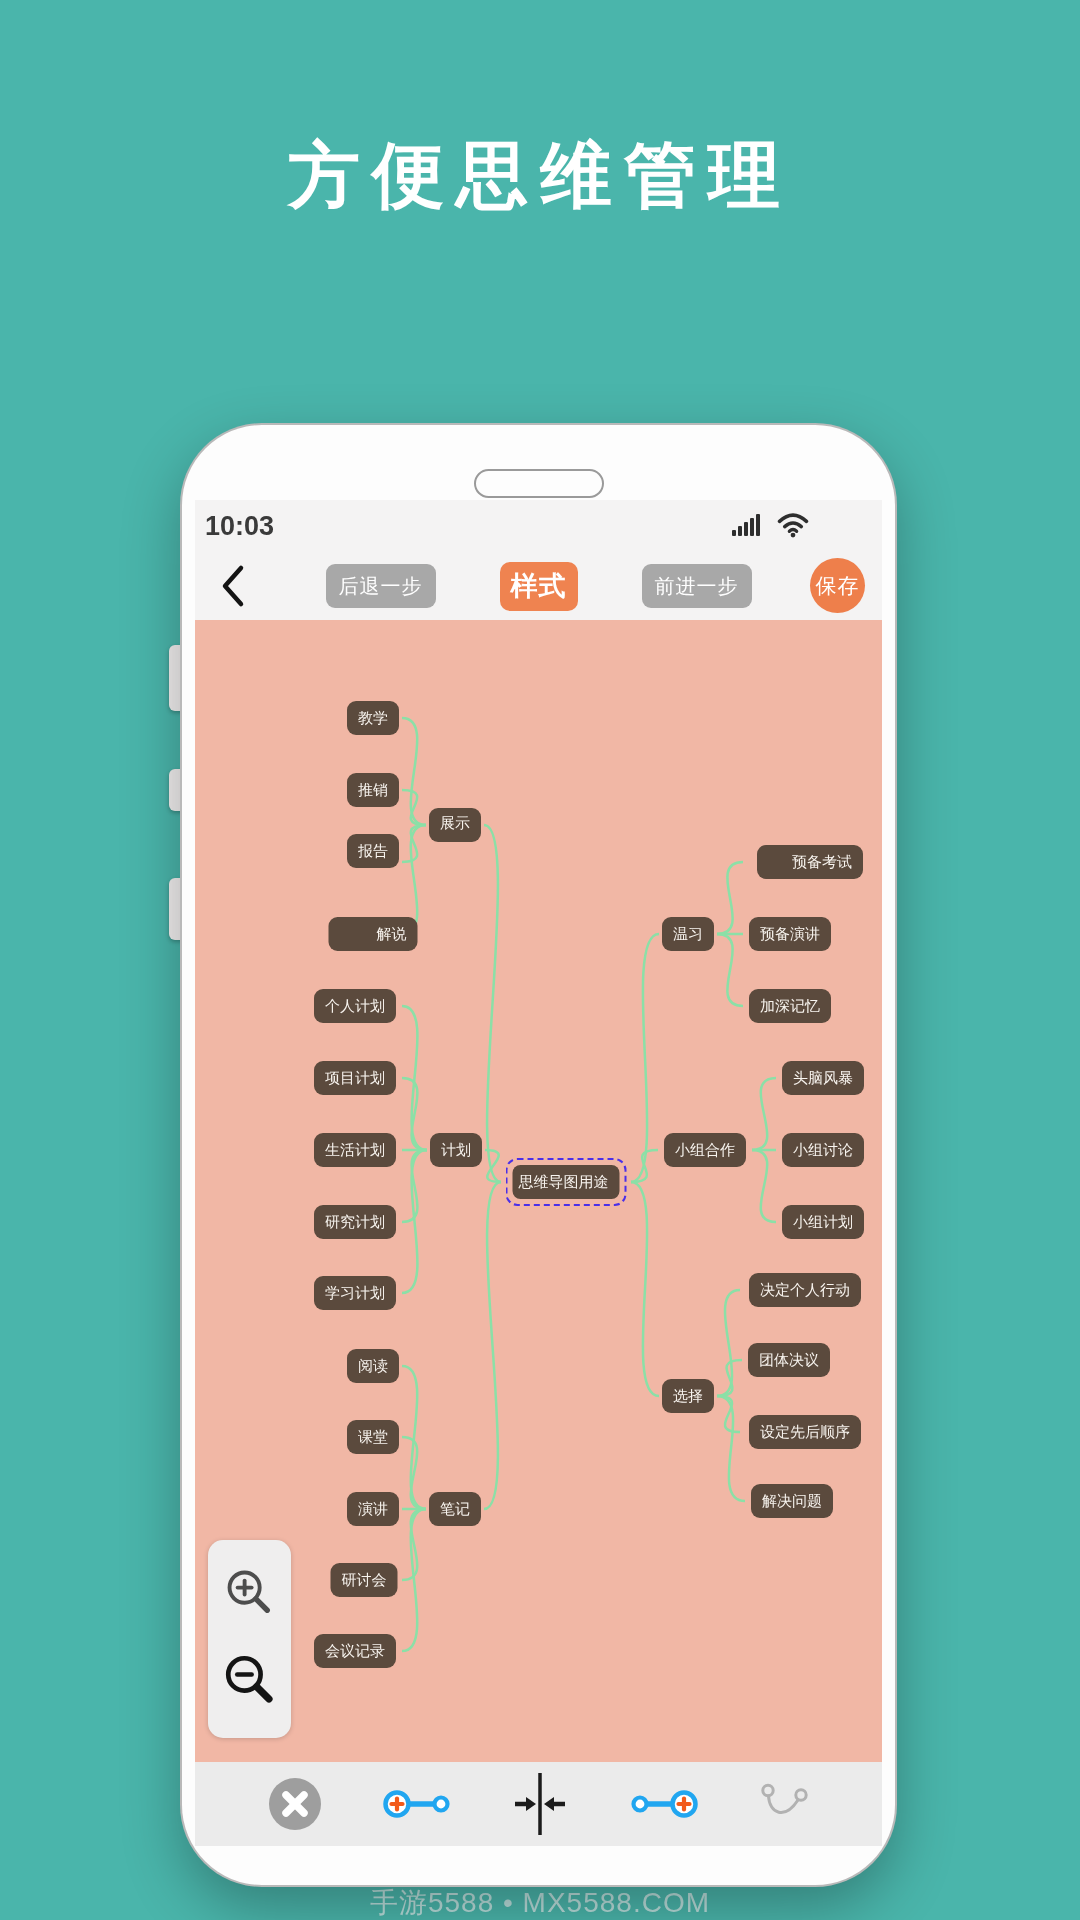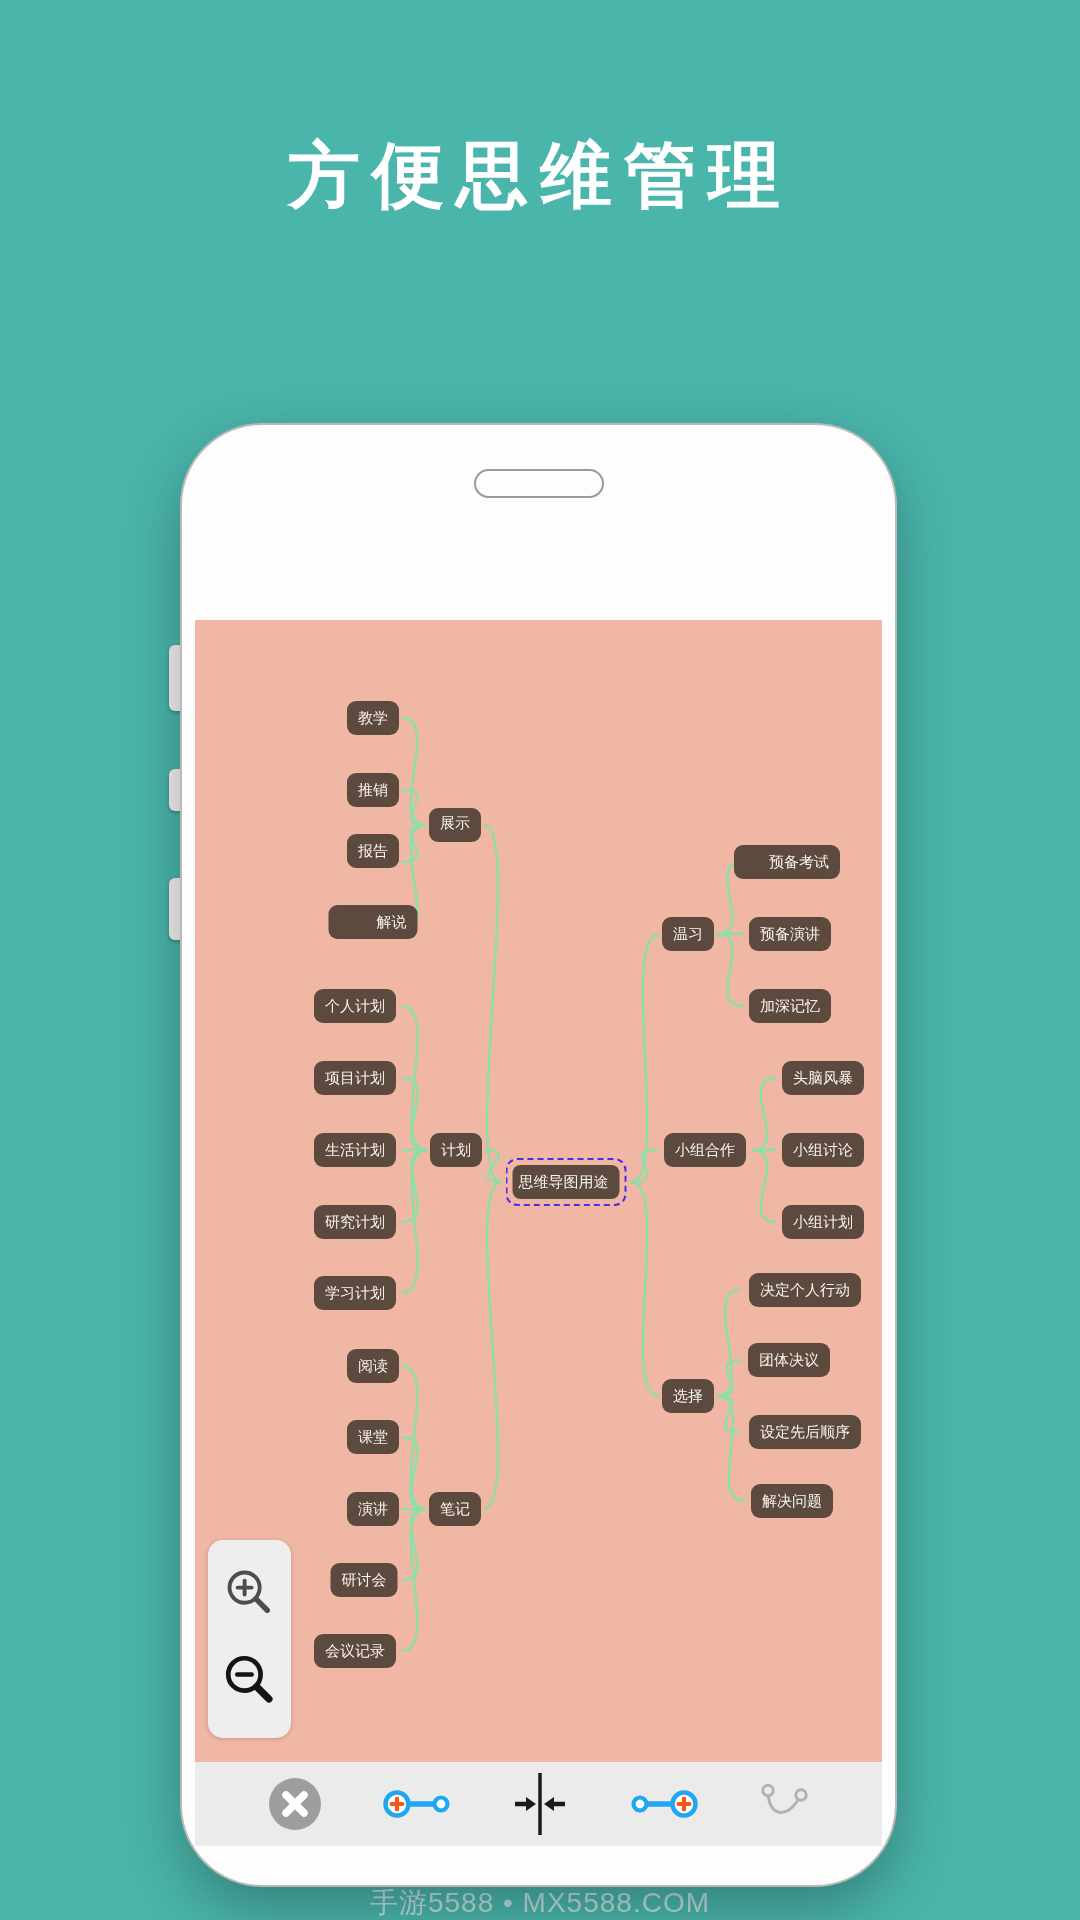--- a/index.html
+++ b/index.html
@@ -101,21 +101,56 @@
 
 <div class="page-title">方便思维管理</div>
 
 <div class="side-btn b1"></div>
 <div class="side-btn b2"></div>
 <div class="side-btn b3"></div>
 
 <div class="phone">
   <div class="speaker"></div>
 
-
+  <div class="statusbar">
+    <span class="time">10:03</span>
+    <span class="sicons">
+      <span>
+        <svg width="34" height="28" viewBox="0 0 34 28">
+          <rect x="0" y="20" width="4" height="6" rx="1" fill="#2e2e2e"></rect>
+          <rect x="6" y="16" width="4" height="10" rx="1" fill="#2e2e2e"></rect>
+          <rect x="12" y="12" width="4" height="14" rx="1" fill="#2e2e2e"></rect>
+          <rect x="18" y="8" width="4" height="18" rx="1" fill="#2e2e2e"></rect>
+          <rect x="24" y="4" width="4" height="22" rx="1" fill="#2e2e2e"></rect>
+        </svg>
+      </span>
+      <span>
+        <svg width="34" height="28" viewBox="0 0 32 27">
+          <path d="M 3 11 Q 16 -1 29 11" stroke="#2e2e2e" stroke-width="3.4" fill="none" stroke-linecap="round"></path>
+          <path d="M 8 16 Q 16 9 24 16" stroke="#2e2e2e" stroke-width="3.4" fill="none" stroke-linecap="round"></path>
+          <path d="M 12.5 20.5 Q 16 17.3 19.5 20.5" stroke="#2e2e2e" stroke-width="3.2" fill="none" stroke-linecap="round"></path>
+          <circle cx="16" cy="24.2" r="2.3" fill="#2e2e2e"></circle>
+        </svg>
+      </span>
+    </span>
+  </div>
+
+  <div class="toolbar">
+    <span class="back-btn">
+      <svg width="32" height="48" viewBox="0 0 32 48">
+        <polyline points="24,6 8,24 24,42" stroke="#141414" stroke-width="4.5" fill="none" stroke-linecap="round" stroke-linejoin="round"></polyline>
+      </svg>
+    </span>
+    <span class="tb-center">
+      <button class="btn-gray">后退一步</button>
+      <button class="btn-style">样式</button>
+      <button class="btn-gray">前进一步</button>
+    </span>
+    <button class="btn-save">保存</button>
+  </div>
 
   <div class="canvas">
     <svg class="edges" width="687" height="1142" viewBox="0 0 687 1142">
         <path d="M 207 98 C 247 98, 191 205, 231 205"></path>
         <path d="M 207 170 C 247 170, 191 205, 231 205"></path>
         <path d="M 207 242 C 247 242, 191 205, 231 205"></path>
         <path d="M 207 314 C 247 314, 191 205, 231 205"></path>
         <path d="M 289 205 C 329 205, 266 562, 306 562"></path>
         <path d="M 207 386 C 247 386, 192 530, 232 530"></path>
         <path d="M 207 458 C 247 458, 192 530, 232 530"></path>
@@ -142,35 +177,35 @@
         <path d="M 522 776 C 562 776, 507 740, 547 740"></path>
         <path d="M 522 776 C 562 776, 505 812, 545 812"></path>
         <path d="M 522 776 C 562 776, 510 881, 550 881"></path>
       </svg>
     <div>
         <div class="node root" style="left: 371px; top: 562px;">思维导图用途</div>
         <div class="node" style="left: 178px; top: 98px;">教学</div>
         <div class="node" style="left: 178px; top: 170px;">推销</div>
         <div class="node" style="left: 260px; top: 205px; font-family: Liberation Mono, monospace;">展示</div>
         <div class="node" style="left: 178px; top: 231px;">报告</div>
-        <div class="node" style="left: 178px; top: 302px; padding-left: 48px;">解说</div>
+        <div class="node" style="left: 178px; top: 314px; padding-left: 48px;">解说</div>
         <div class="node" style="left: 160px; top: 386px;">个人计划</div>
         <div class="node" style="left: 160px; top: 458px;">项目计划</div>
         <div class="node" style="left: 160px; top: 530px;">生活计划</div>
         <div class="node" style="left: 261px; top: 530px;">计划</div>
         <div class="node" style="left: 160px; top: 602px;">研究计划</div>
         <div class="node" style="left: 160px; top: 673px;">学习计划</div>
         <div class="node" style="left: 178px; top: 746px;">阅读</div>
         <div class="node" style="left: 178px; top: 817px;">课堂</div>
         <div class="node" style="left: 178px; top: 889px;">演讲</div>
         <div class="node" style="left: 260px; top: 889px;">笔记</div>
         <div class="node" style="left: 169px; top: 960px;">研讨会</div>
         <div class="node" style="left: 160px; top: 1031px;">会议记录</div>
         <div class="node" style="left: 493px; top: 314px;">温习</div>
-        <div class="node" style="left: 592px; top: 242px; padding-left: 35px;">预备考试</div>
+        <div class="node" style="left: 615px; top: 242px; padding-left: 35px;">预备考试</div>
         <div class="node" style="left: 595px; top: 314px;">预备演讲</div>
         <div class="node" style="left: 595px; top: 386px;">加深记忆</div>
         <div class="node" style="left: 510px; top: 530px;">小组合作</div>
         <div class="node" style="left: 628px; top: 458px; font-family: Liberation Serif, serif;">头脑风暴</div>
         <div class="node" style="left: 628px; top: 530px;">小组讨论</div>
         <div class="node" style="left: 628px; top: 602px;">小组计划</div>
         <div class="node" style="left: 493px; top: 776px;">选择</div>
         <div class="node" style="left: 610px; top: 670px;">决定个人行动</div>
         <div class="node" style="left: 594px; top: 740px;">团体决议</div>
         <div class="node" style="left: 610px; top: 812px;">设定先后顺序</div>

